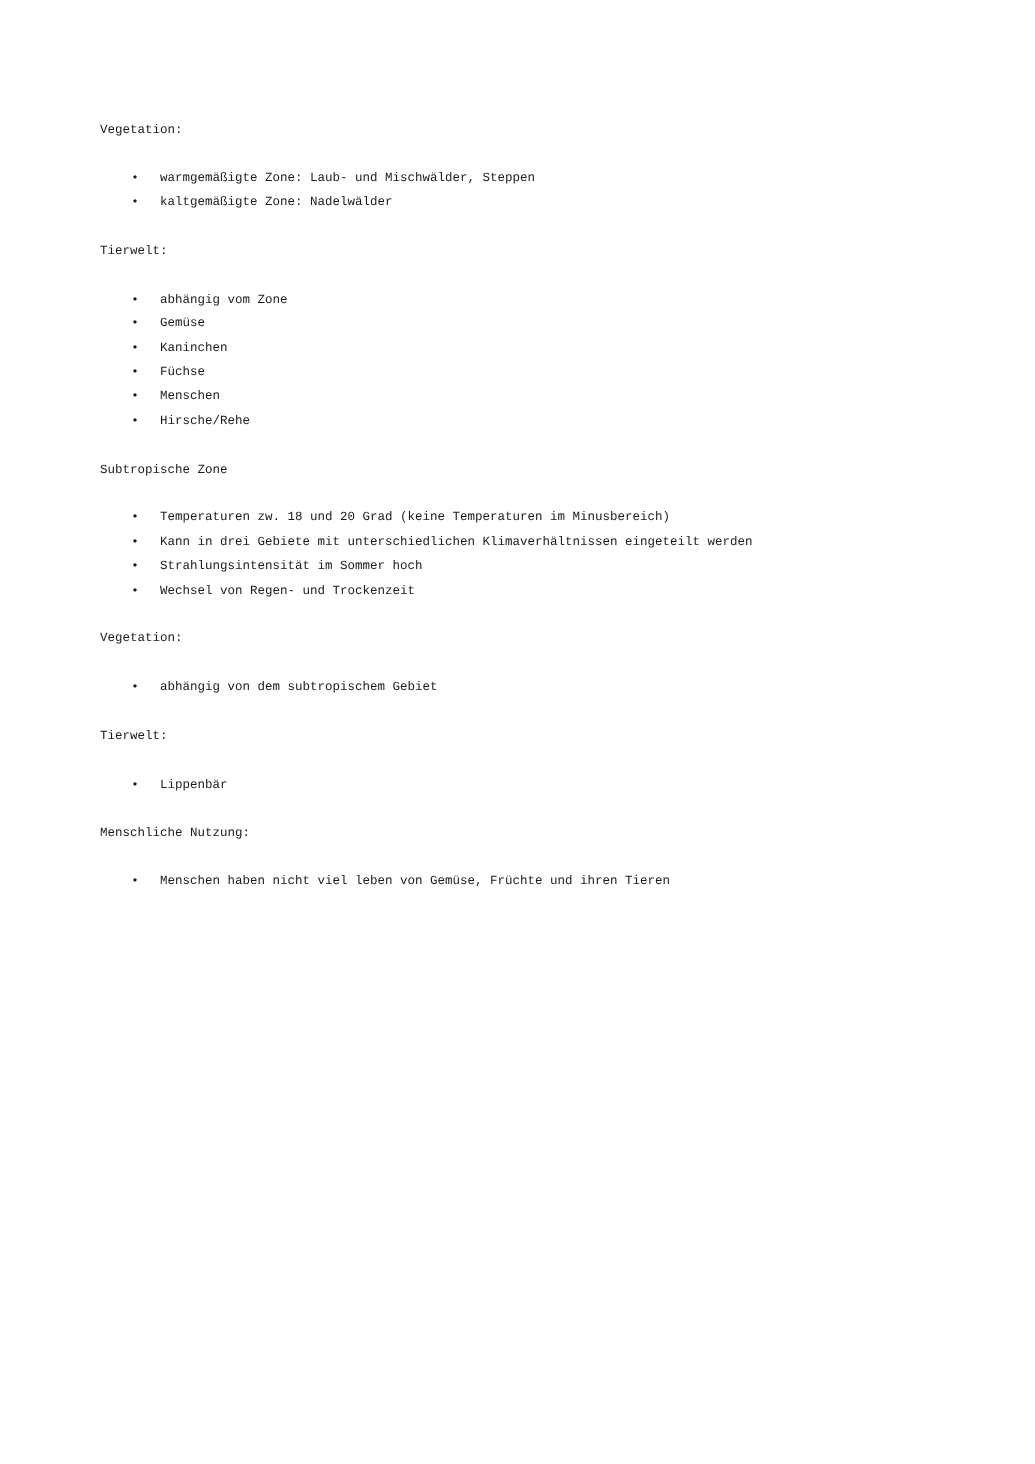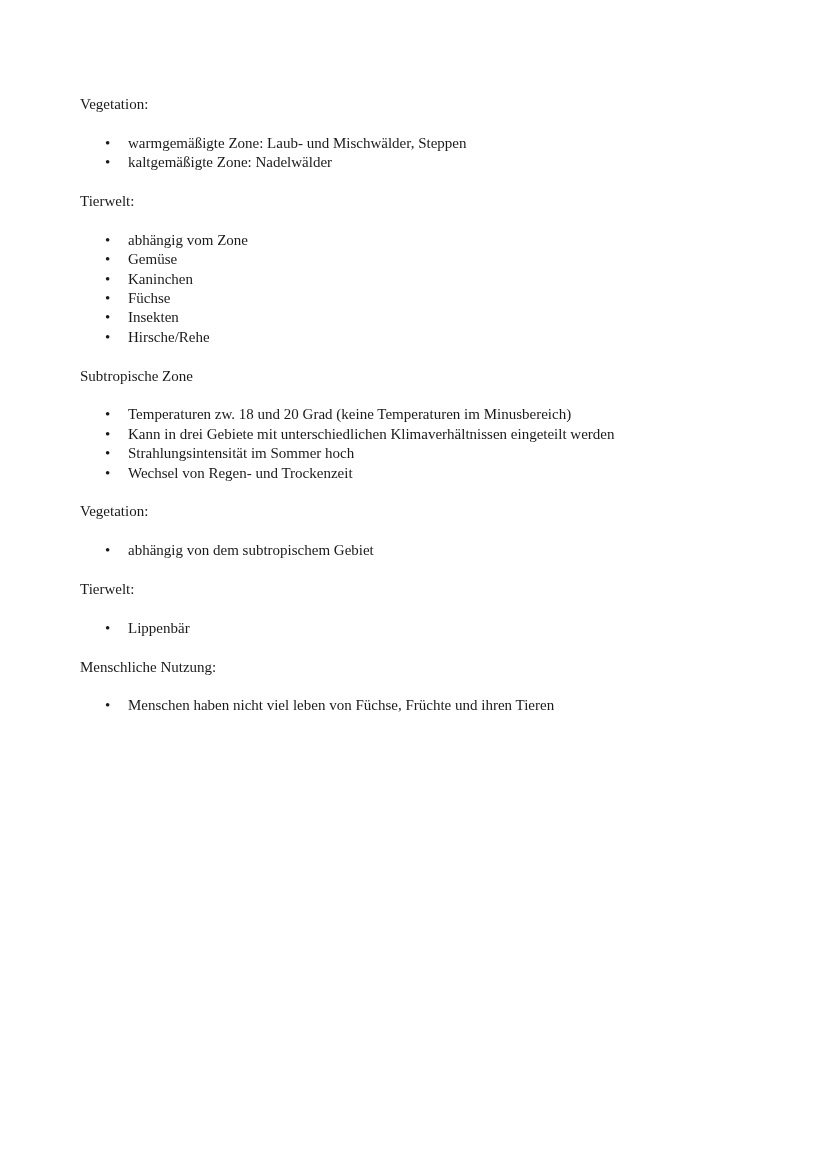--- a/index.html
+++ b/index.html
@@ -7,22 +7,22 @@
     padding: 0;
     background: #ffffff;
   }
   .page {
     position: relative;
     width: 828px;
     height: 824px;
     background: #ffffff;
     box-sizing: border-box;
     padding: 95px 60px 0 80px;
-    font-family: Liberation Serif, serif;
-    font-size: 15px;
+    font-family: Liberation Mono, monospace;
+    font-size: 10px;
     line-height: 19.4px;
     color: #1a1a1a;
     overflow: hidden;
   }
   .heading {
     margin: 19.4px 0;
     font-weight: 400;
   }
   .heading:first-child {
     margin-top: 0;
@@ -53,21 +53,21 @@
     <li>warmgemäßigte Zone: Laub- und Mischwälder, Steppen</li>
     <li>kaltgemäßigte Zone: Nadelwälder</li>
   </ul>
 
   <p class="heading">Tierwelt:</p>
   <ul class="bullets">
     <li>abhängig vom Zone</li>
     <li>Gemüse</li>
     <li>Kaninchen</li>
     <li>Füchse</li>
-    <li>Insekten</li>
+    <li>Menschen</li>
     <li>Hirsche/Rehe</li>
   </ul>
 
   <p class="heading">Subtropische Zone</p>
   <ul class="bullets">
     <li>Temperaturen zw. 18 und 20 Grad (keine Temperaturen im Minusbereich)</li>
     <li>Kann in drei Gebiete mit unterschiedlichen Klimaverhältnissen eingeteilt werden</li>
     <li>Strahlungsintensität im Sommer hoch</li>
     <li>Wechsel von Regen- und Trockenzeit</li>
   </ul>
@@ -77,16 +77,16 @@
     <li>abhängig von dem subtropischem Gebiet</li>
   </ul>
 
   <p class="heading">Tierwelt:</p>
   <ul class="bullets">
     <li>Lippenbär</li>
   </ul>
 
   <p class="heading">Menschliche Nutzung:</p>
   <ul class="bullets">
-    <li>Menschen haben nicht viel leben von Füchse, Früchte und ihren Tieren</li>
+    <li>Menschen haben nicht viel leben von Gemüse, Früchte und ihren Tieren</li>
   </ul>
 
 </div>
 
 </body></html>

